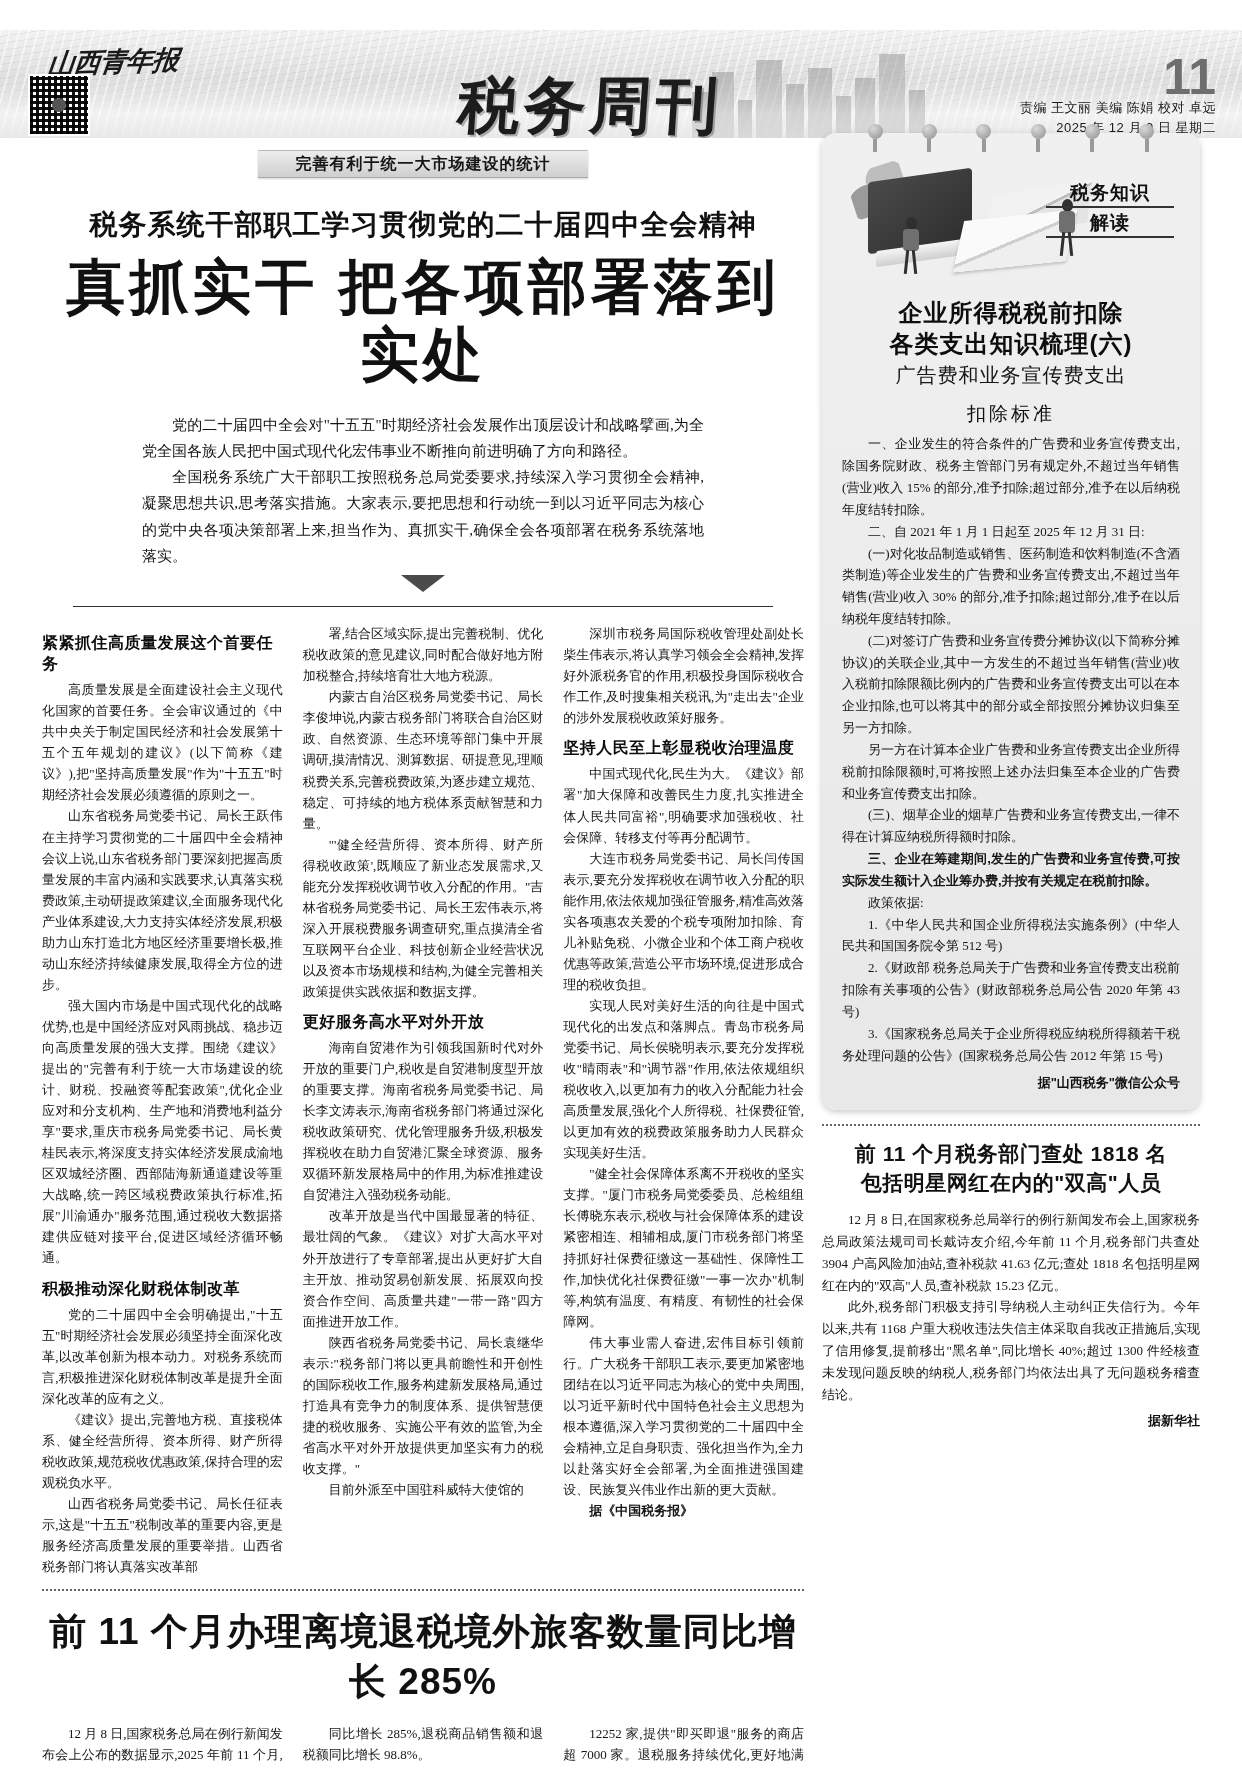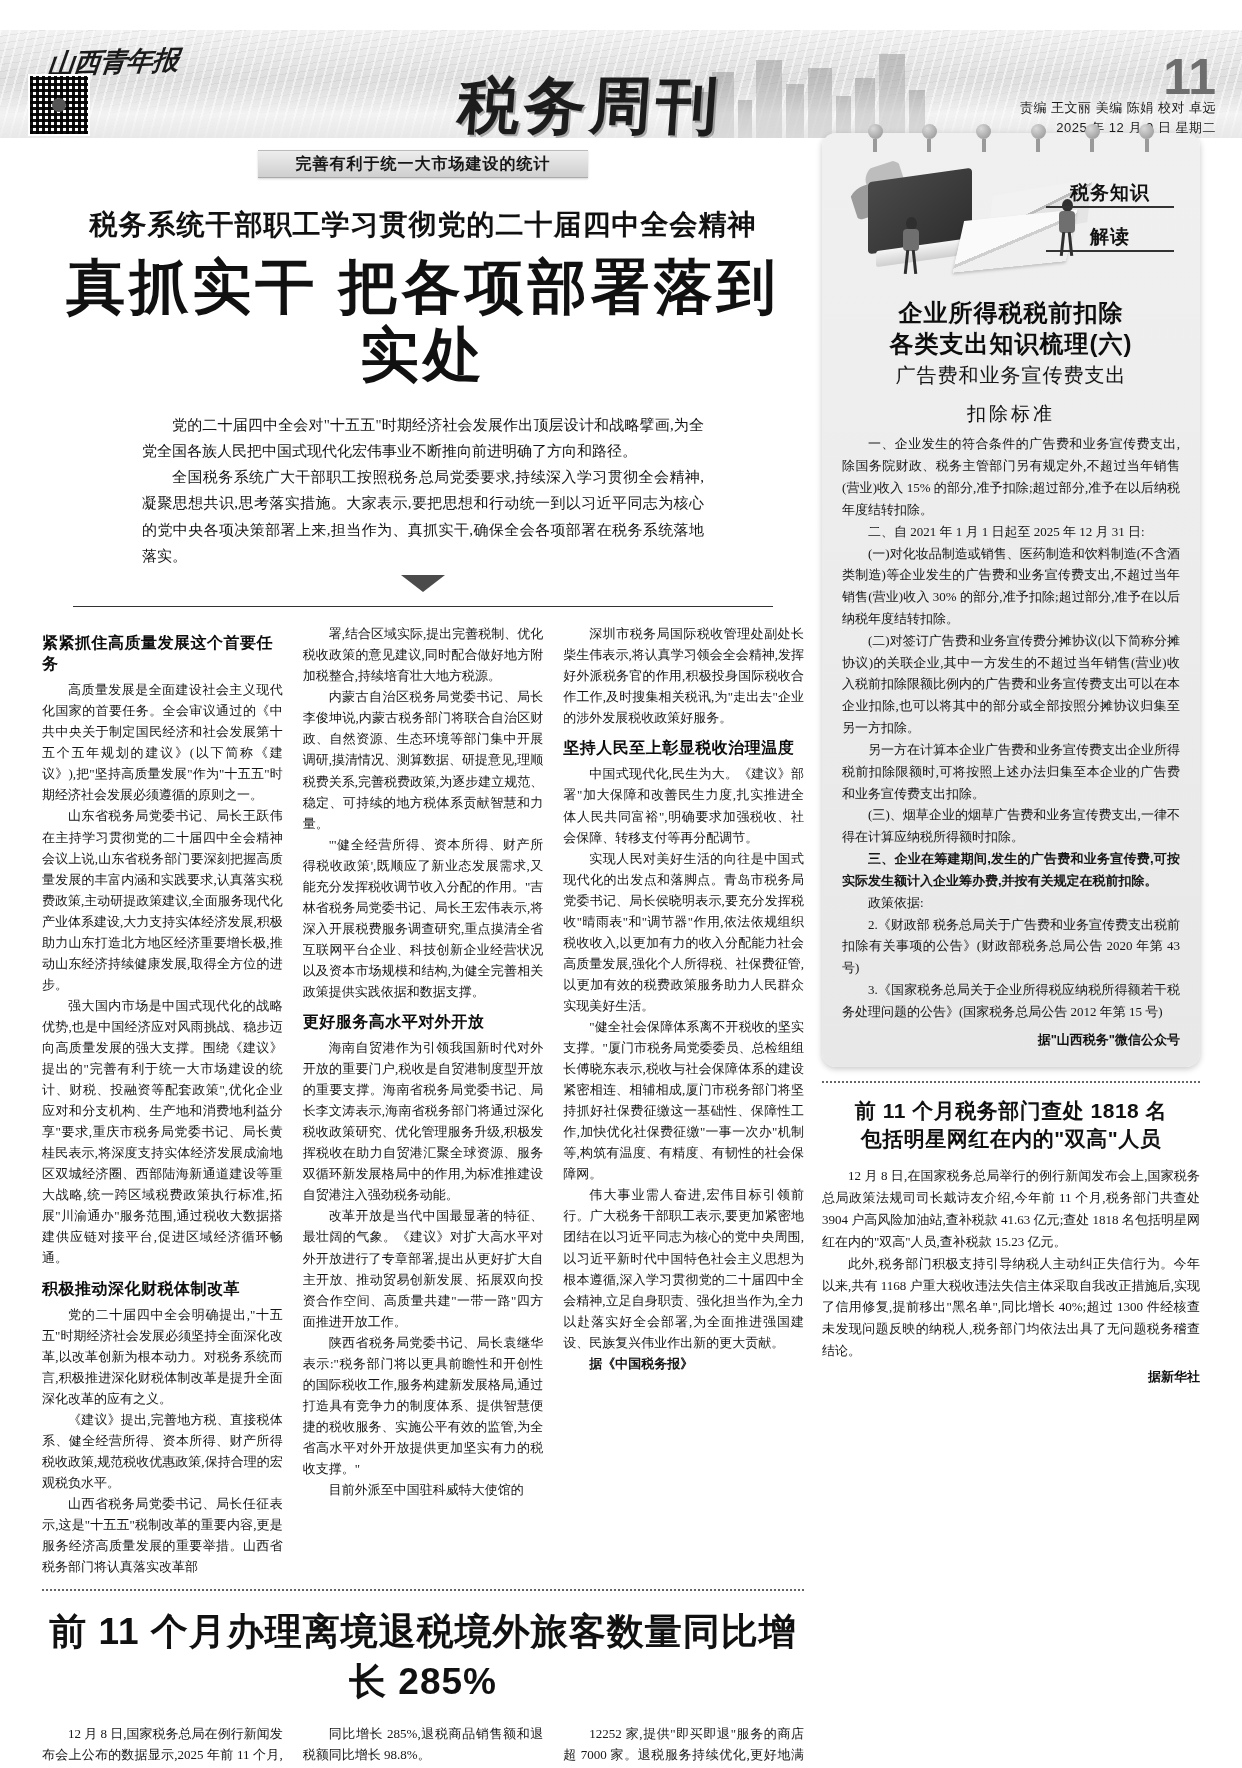--- a/index.html
+++ b/index.html
@@ -101,21 +101,21 @@
   .ill-p1{position:absolute;left:58px;top:54px;width:22px;height:56px;}
   .ill-p2{position:absolute;left:214px;top:36px;width:22px;height:56px;}
   .ill-p1 .h,.ill-p2 .h{position:absolute;left:6px;top:0;width:11px;height:13px;border-radius:50%;background:#2f2f2f;}
   .ill-p1 .b,.ill-p2 .b{position:absolute;left:3px;top:12px;width:16px;height:22px;background:#6f6f6f;border-radius:4px;}
   .ill-p1 .l,.ill-p2 .l{position:absolute;left:5px;top:33px;width:3px;height:24px;background:#2f2f2f;transform:rotate(6deg);}
   .ill-p1 .r,.ill-p2 .r{position:absolute;left:13px;top:33px;width:3px;height:24px;background:#2f2f2f;transform:rotate(-6deg);}
   .ill-badge{position:absolute;right:6px;top:18px;width:128px;text-align:center;
     font-family:"Liberation Sans",sans-serif;font-weight:700;font-size:19px;color:#111;line-height:1.25;
     letter-spacing:1px;}
   .ill-badge em{display:block;font-style:normal;border-bottom:2px solid #333;padding-bottom:1px;}
-  .ill-badge em+em{margin-top:17px;}
+  .ill-badge em+em{margin-top:3px;}
 
   .card-title{margin-top:6px;text-align:center;font-family:"Liberation Sans",sans-serif;
     font-weight:700;font-size:24px;letter-spacing:1px;line-height:1.3;color:#0d0d0d;}
   .card-sub{margin-top:3px;text-align:center;font-family:"Liberation Serif",serif;
     font-size:20px;letter-spacing:1px;color:#161616;}
   .card-sec{margin-top:12px;text-align:center;font-family:"Liberation Serif",serif;
     font-size:19px;letter-spacing:3px;color:#111;}
   .card-body{margin-top:6px;}
   .card-body p{margin:0;font-size:13px;line-height:1.68;text-align:justify;text-indent:2em;color:#151515;}
   .card-body p.b{font-family:"Liberation Sans",sans-serif;font-weight:700;}
@@ -203,20 +203,21 @@
         <p>海南自贸港作为引领我国新时代对外开放的重要门户,税收是自贸港制度型开放的重要支撑。海南省税务局党委书记、局长李文涛表示,海南省税务部门将通过深化税收政策研究、优化管理服务升级,积极发挥税收在助力自贸港汇聚全球资源、服务双循环新发展格局中的作用,为标准推建设自贸港注入强劲税务动能。</p>
         <p>改革开放是当代中国最显著的特征、最壮阔的气象。《建议》对扩大高水平对外开放进行了专章部署,提出从更好扩大自主开放、推动贸易创新发展、拓展双向投资合作空间、高质量共建"一带一路"四方面推进开放工作。</p>
         <p>陕西省税务局党委书记、局长袁继华表示:"税务部门将以更具前瞻性和开创性的国际税收工作,服务构建新发展格局,通过打造具有竞争力的制度体系、提供智慧便捷的税收服务、实施公平有效的监管,为全省高水平对外开放提供更加坚实有力的税收支撑。"</p>
         <p>目前外派至中国驻科威特大使馆的</p>
       </div>
 
       <div class="col">
         <p>深圳市税务局国际税收管理处副处长柴生伟表示,将认真学习领会全会精神,发挥好外派税务官的作用,积极投身国际税收合作工作,及时搜集相关税讯,为"走出去"企业的涉外发展税收政策好服务。</p>
         <div class="sub-h">坚持人民至上彰显税收治理温度</div>
         <p>中国式现代化,民生为大。《建议》部署"加大保障和改善民生力度,扎实推进全体人民共同富裕",明确要求加强税收、社会保障、转移支付等再分配调节。</p>
+        <p>大连市税务局党委书记、局长闫传国表示,要充分发挥税收在调节收入分配的职能作用,依法依规加强征管服务,精准高效落实各项惠农关爱的个税专项附加扣除、育儿补贴免税、小微企业和个体工商户税收优惠等政策,营造公平市场环境,促进形成合理的税收负担。</p>
         <p>实现人民对美好生活的向往是中国式现代化的出发点和落脚点。青岛市税务局党委书记、局长侯晓明表示,要充分发挥税收"晴雨表"和"调节器"作用,依法依规组织税收收入,以更加有力的收入分配能力社会高质量发展,强化个人所得税、社保费征管,以更加有效的税费政策服务助力人民群众实现美好生活。</p>
         <p>"健全社会保障体系离不开税收的坚实支撑。"厦门市税务局党委委员、总检组组长傅晓东表示,税收与社会保障体系的建设紧密相连、相辅相成,厦门市税务部门将坚持抓好社保费征缴这一基础性、保障性工作,加快优化社保费征缴"一事一次办"机制等,构筑有温度、有精度、有韧性的社会保障网。</p>
         <p>伟大事业需人奋进,宏伟目标引领前行。广大税务干部职工表示,要更加紧密地团结在以习近平同志为核心的党中央周围,以习近平新时代中国特色社会主义思想为根本遵循,深入学习贯彻党的二十届四中全会精神,立足自身职责、强化担当作为,全力以赴落实好全会部署,为全面推进强国建设、民族复兴伟业作出新的更大贡献。</p>
         <p class="src">据《中国税务报》</p>
       </div>
     </div>
 
     <div class="dotted"></div>
 
     <div class="low-head">前 11 个月办理离境退税境外旅客数量同比增长 285%</div>
@@ -298,20 +299,21 @@
 
       <div class="card-body">
         <p>一、企业发生的符合条件的广告费和业务宣传费支出,除国务院财政、税务主管部门另有规定外,不超过当年销售(营业)收入 15% 的部分,准予扣除;超过部分,准予在以后纳税年度结转扣除。</p>
         <p>二、自 2021 年 1 月 1 日起至 2025 年 12 月 31 日:</p>
         <p>(一)对化妆品制造或销售、医药制造和饮料制造(不含酒类制造)等企业发生的广告费和业务宣传费支出,不超过当年销售(营业)收入 30% 的部分,准予扣除;超过部分,准予在以后纳税年度结转扣除。</p>
         <p>(二)对签订广告费和业务宣传费分摊协议(以下简称分摊协议)的关联企业,其中一方发生的不超过当年销售(营业)收入税前扣除限额比例内的广告费和业务宣传费支出可以在本企业扣除,也可以将其中的部分或全部按照分摊协议归集至另一方扣除。</p>
         <p>另一方在计算本企业广告费和业务宣传费支出企业所得税前扣除限额时,可将按照上述办法归集至本企业的广告费和业务宣传费支出扣除。</p>
         <p>(三)、烟草企业的烟草广告费和业务宣传费支出,一律不得在计算应纳税所得额时扣除。</p>
         <p class="b">三、企业在筹建期间,发生的广告费和业务宣传费,可按实际发生额计入企业筹办费,并按有关规定在税前扣除。</p>
         <p>政策依据:</p>
+        <p>1.《中华人民共和国企业所得税法实施条例》(中华人民共和国国务院令第 512 号)</p>
         <p>2.《财政部 税务总局关于广告费和业务宣传费支出税前扣除有关事项的公告》(财政部税务总局公告 2020 年第 43 号)</p>
         <p>3.《国家税务总局关于企业所得税应纳税所得额若干税务处理问题的公告》(国家税务总局公告 2012 年第 15 号)</p>
       </div>
       <div class="card-src">据"山西税务"微信公众号</div>
     </div>
 
     <div class="side-dotted"></div>
 
     <div class="side-head">
       <div>前 11 个月税务部门查处 1818 名</div>

